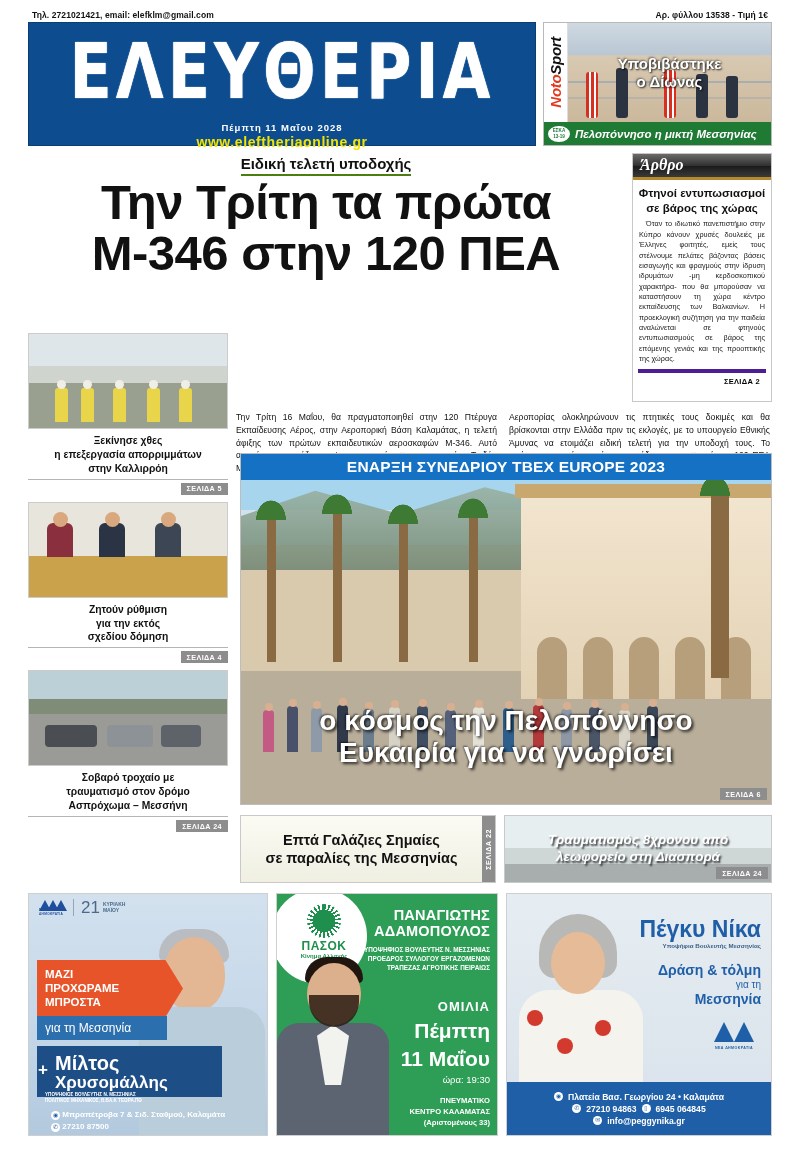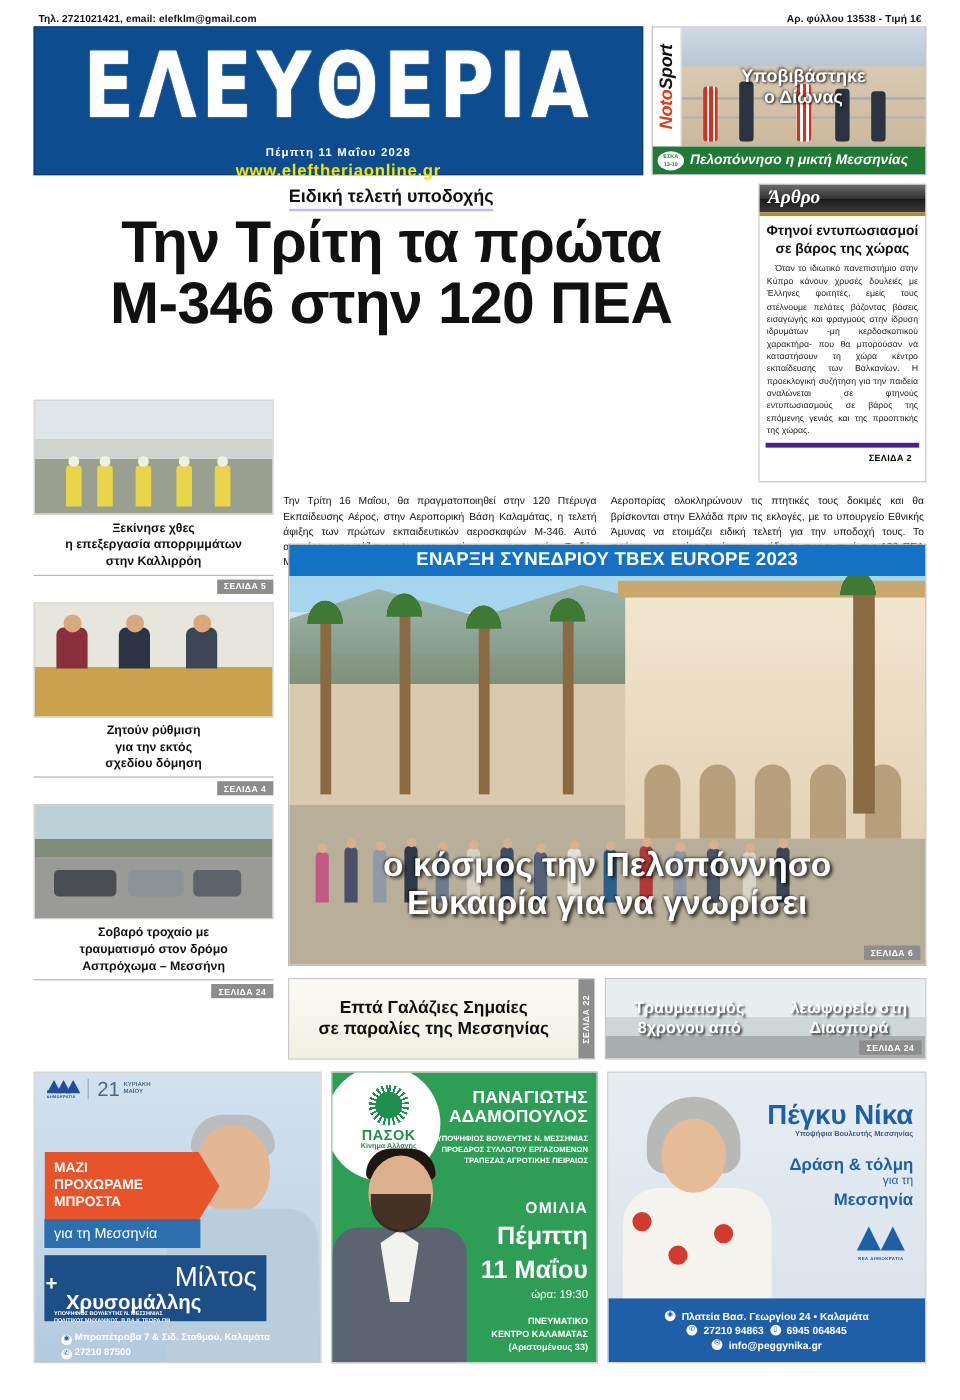--- a/index.html
+++ b/index.html
@@ -73,21 +73,21 @@
     font-size: 4.6px; font-weight: 700; display: flex; flex-direction: column;
     align-items: center; justify-content: center; line-height: 1.1; flex: 0 0 auto;
   }
   .sport-strip-text { color: #fff; font-size: 11.5px; font-weight: 700; font-style: italic; }
 
   
   .headline-row { display: flex; gap: 8px; margin-top: 7px; }
   .headline-col { flex: 1; }
   .kicker {
     text-align: center; font-size: 15px; font-weight: 700; color: #111;
-    border-bottom: 2px solid #c4b5fd; display: inline-block; padding-bottom: 1px;
+    border-bottom: 2px solid #4d7c0f; display: inline-block; padding-bottom: 1px;
     margin: 2px auto 0; line-height: 1.2;
   }
   .kicker-wrap { text-align: center; }
   .main-head {
     text-align: center; font-size: 49px; font-weight: 700; line-height: 1.04;
     color: #111; margin-top: 1px; letter-spacing: -.5px;
   }
 
   
   .arthro { flex: 0 0 140px; border: 1px solid #c8c8c8; background: #fff; padding: 0 0 3px 0; }
@@ -181,22 +181,22 @@
   
   .under-row { position: absolute; left: 240px; top: 815px; width: 532px; height: 68px; display: flex; gap: 8px; }
   .blue-flags { flex: 0 0 256px; border: 1px solid #c9c9c9; background: linear-gradient(180deg,#fbfbf4 0%, #f0efe2 100%);
                 display: flex; position: relative; }
   .bf-text { flex: 1; display: flex; flex-direction: column; align-items: center; justify-content: center;
              font-size: 14.5px; font-weight: 700; line-height: 1.25; text-align: center; color: #111; }
   .bf-side { flex: 0 0 13px; background: #8d8d8d; color: #fff; display: flex; align-items: center; justify-content: center; }
   .bf-side span { writing-mode: vertical-rl; transform: rotate(180deg); font-size: 7.2px; font-weight: 700; letter-spacing: .5px; }
   .bus-box { flex: 1; border: 1px solid #c9c9c9; position: relative; overflow: hidden;
              background: linear-gradient(180deg,#e7eef0 0 48%, #cfd6d6 48% 72%, #a8aeae 72% 100%); }
-  .bus-overlay { position: absolute; inset: 0; display: flex; flex-direction: row;
-                 align-items: center; justify-content: center; text-align: center; }
+  .bus-overlay { position: absolute; inset: 0; display: flex; flex-direction: column;
+                 align-items: center; justify-content: center; text-align: center; font-style: italic; }
   .bus-overlay div { color: #fff; font-size: 13.5px; font-weight: 700; line-height: 1.25;
                      text-shadow: 1.5px 1.5px 2px rgba(0,0,0,.8); }
   .bus-page { position: absolute; right: 3px; bottom: 3px; }
 
   
   .ads-row { position: absolute; left: 28px; top: 893px; width: 744px; height: 243px; display: flex; gap: 8px; }
   .ad { border: 1px solid #cfcfcf; position: relative; overflow: hidden; }
   .ad1 { flex: 0 0 240px; background: linear-gradient(180deg,#d3e1ee 0%, #c3d6e8 60%, #b2c9de 100%); }
   .ad2 { flex: 0 0 222px; background: #2e9e57; }
   .ad3 { flex: 1; background: #e9eef3; }
@@ -216,21 +216,21 @@
     clip-path: polygon(0 0, 88% 0, 100% 50%, 88% 100%, 0 100%);
   }
   .a1-sub {
     position: absolute; left: 8px; top: 122px; width: 130px; padding: 5px 8px;
     background: #2c6fae; color: #fff; font-size: 12px; font-weight: 400;
   }
   .a1-name {
     position: absolute; left: 8px; top: 152px; width: 185px; padding: 7px 8px 6px 18px;
     background: #1e4e86; color: #fff; line-height: 1.04;
   }
-  .a1-name .l1 { font-size: 23px; font-weight: 400; text-align: right; }
+  .a1-name .l1 { font-size: 20px; font-weight: 700; }
   .a1-name .l2 { font-size: 17px; font-weight: 700; }
   .a1-plus { position: absolute; left: 9px; top: 166px; color: #fff; font-size: 17px; font-weight: 700; z-index: 3; }
   .a1-role { position: absolute; left: 16px; top: 198px; color: #fff; font-size: 4.6px; font-weight: 700; line-height: 1.4; z-index: 3;}
   .a1-contact { position: absolute; left: 0; right: 0; bottom: 2px; padding-left: 22px; color: #fff;
                 font-size: 8px; font-weight: 700; line-height: 1.5; z-index: 3; }
   .a1-man { position: absolute; right: 0; bottom: 0; width: 132px; height: 212px; }
   .a1-head { position: absolute; left: 28px; top: 14px; width: 62px; height: 74px; border-radius: 50% 50% 45% 45%; background: #e3b793; }
   .a1-hair { position: absolute; left: 24px; top: 6px; width: 70px; height: 34px; border-radius: 35px 35px 10px 10px; background: #b9bcc0; }
   .a1-shirt { position: absolute; left: 4px; top: 84px; width: 126px; height: 130px; background: #b9cddb; border-radius: 26px 26px 0 0; }
 

